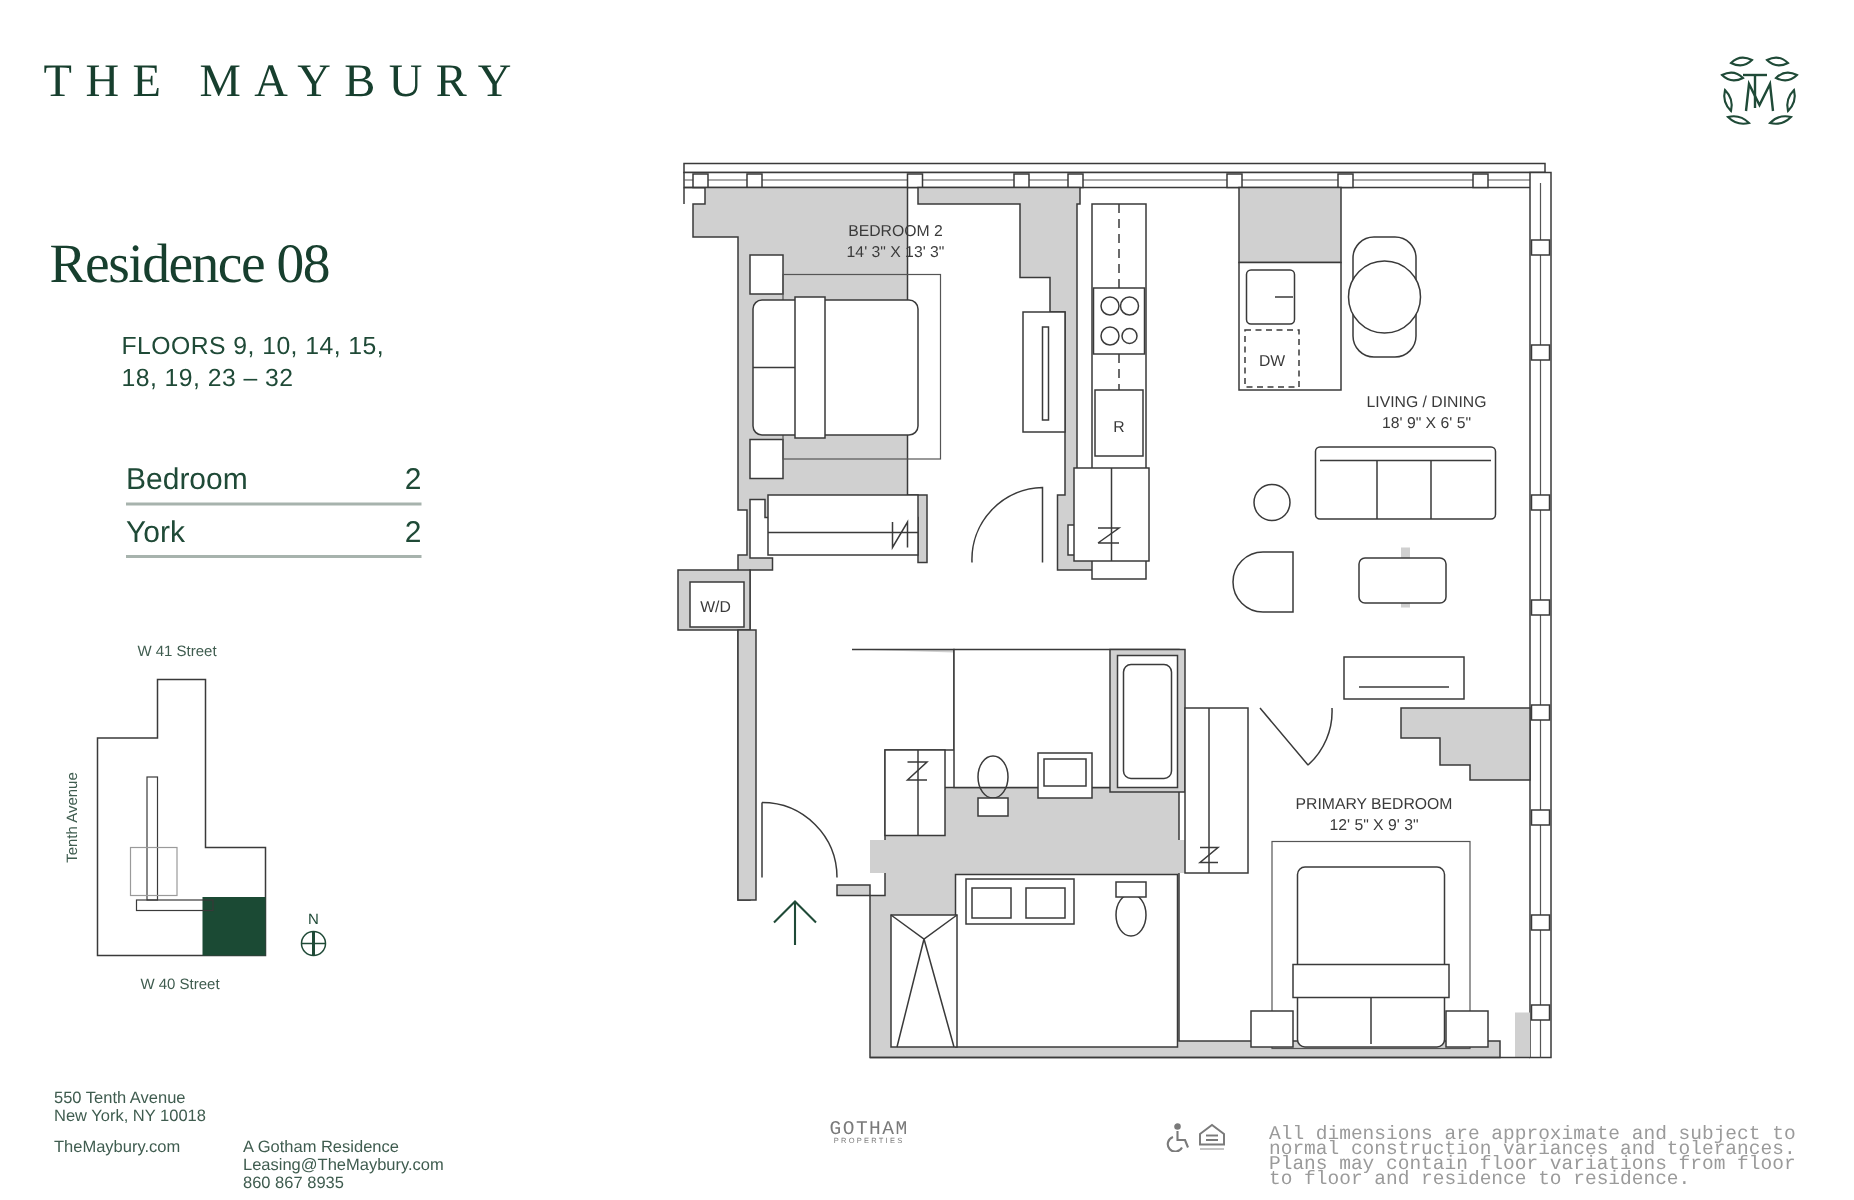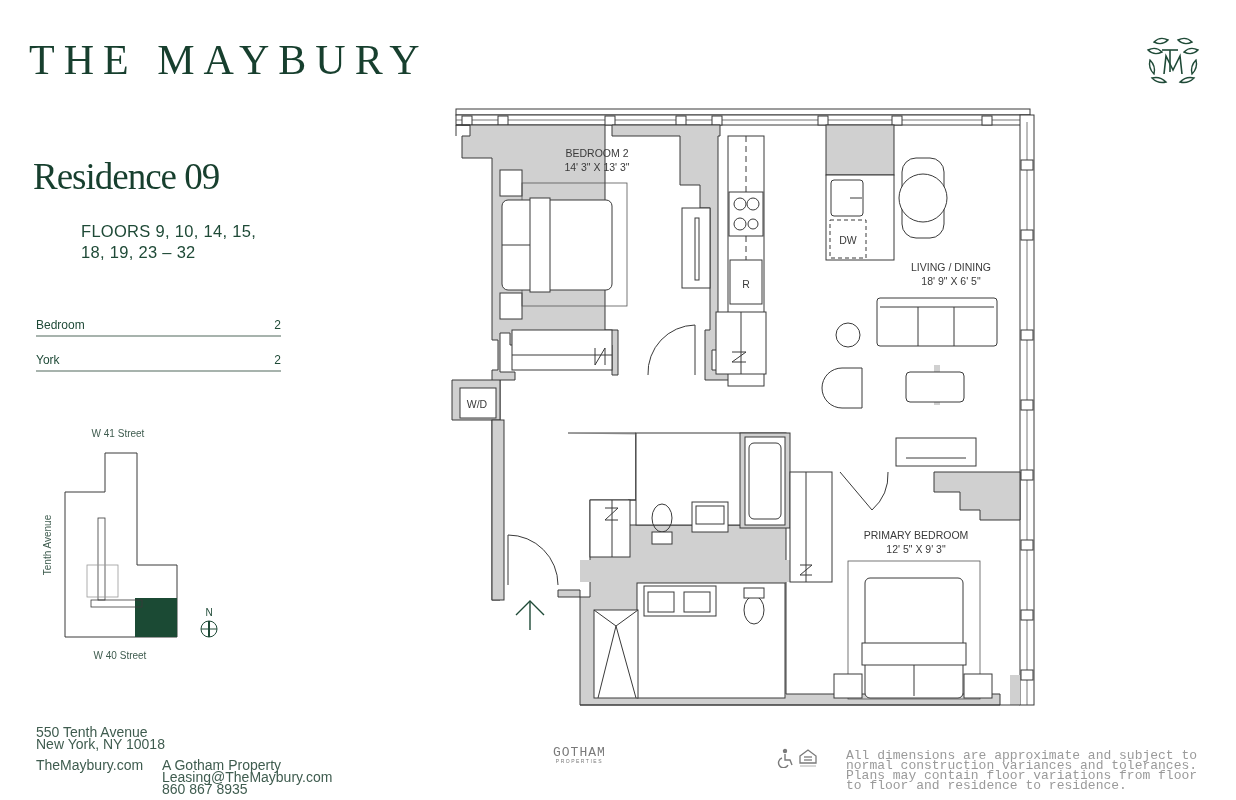--- a/index.html
+++ b/index.html
@@ -1,24 +1,24 @@
 <!DOCTYPE html>
 <html><head>
 <meta charset="utf-8">
 <style>
   html,body{margin:0;padding:0;background:#ffffff;}
   body{width:1236px;height:800px;position:relative;overflow:hidden;font-family:"Liberation Sans","DejaVu Sans",sans-serif;color:#1f4a37;}
-  .brand{position:absolute;left:29px;top:36px;font-family:"Liberation Serif","DejaVu Serif",serif;font-size:42px;letter-spacing:9px;color:#173f2e;font-weight:normal;}
+  .brand{position:absolute;left:29px;top:36px;font-family:"Liberation Serif","DejaVu Serif",serif;font-size:31px;letter-spacing:9px;color:#173f2e;font-weight:normal;}
   .monogram{position:absolute;left:1140px;top:28px;width:66px;height:66px;}
   .res-title{position:absolute;left:33px;top:155px;font-family:"Liberation Serif","DejaVu Serif",serif;font-size:37px;color:#173f2e;letter-spacing:-1px;}
   .floors{position:absolute;left:35px;top:221px;font-size:16.5px;line-height:21px;color:#1f4a37;letter-spacing:0.3px;margin-left:46px;}
   .specs{position:absolute;left:36px;top:305px;width:245px;}
-  .spec-row{display:flex;justify-content:space-between;font-size:12px;color:#1f4a37;height:27px;align-items:flex-end;padding-bottom:3px;border-bottom:2px solid #a7b3ad;margin-bottom:3px;}
+  .spec-row{display:flex;justify-content:space-between;font-size:20px;color:#1f4a37;height:27px;align-items:flex-end;padding-bottom:3px;border-bottom:2px solid #a7b3ad;margin-bottom:3px;margin-left:48px;}
   .keymap{position:absolute;left:30px;top:420px;width:200px;height:250px;}
-  .footer{position:absolute;font-size:14px;color:#3f5c4f;line-height:12px;}
+  .footer{position:absolute;font-size:11px;color:#3f5c4f;line-height:12px;}
   .plan{position:absolute;left:440px;top:100px;width:600px;height:620px;}
   .lbl{font-family:"Liberation Sans","DejaVu Sans",sans-serif;fill:#3a3a3a;font-size:10.5px;}
   .disclaimer{position:absolute;left:846px;top:751px;font-size:13px;color:#9a9a9a;line-height:10px;width:360px;font-family:Liberation Mono, monospace;}
   .gotham{position:absolute;left:553px;top:745px;text-align:center;color:#7a7a7a;}
   .gotham .g1{font-family:Liberation Mono, monospace;font-size:13px;letter-spacing:1px;}
   .gotham .g2{font-size:5px;letter-spacing:1.5px;margin-top:-2px;}
   .access{position:absolute;left:776px;top:748px;width:44px;height:20px;}
 </style>
 </head>
 <body>
@@ -36,21 +36,21 @@
     <path d="M12 50 q6 6 14 4 q-6 -6 -14 -4z"></path>
     <path d="M54 50 q-6 6 -14 4 q6 -6 14 -4z"></path>
   </g>
   <g stroke="#1f4a37" stroke-width="1.6" fill="none">
     <line x1="22" y1="22" x2="38" y2="22"></line>
     <line x1="30" y1="22" x2="30" y2="44"></line>
     <path d="M24 46 L26 28 L33 42 L40 28 L42 46"></path>
   </g>
 </svg>
 
-<div class="res-title">Residence 09</div>
+<div class="res-title">Residence 08</div>
 <div class="floors">
   <div>FLOORS 9, 10, 14, 15,</div>
   <div>18, 19, 23 – 32</div>
 </div>
 <div class="specs">
   <div class="spec-row">
     <span>Bedroom</span>
     <span>2</span>
   </div>
   <div class="spec-row">
@@ -226,21 +226,21 @@
 
 <div class="footer" style="left:36px;top:726px;">
   <div>550 Tenth Avenue</div>
   <div>New York, NY 10018</div>
 </div>
 <div class="footer" style="left:36px;top:759px;">TheMaybury.com</div>
 <div class="footer" style="left:162px;top:726px;margin-top:45px;">
   <div>Leasing@TheMaybury.com</div>
   <div>860 867 8935</div>
 </div>
-<div class="footer" style="left:162px;top:759px;">A Gotham Property</div>
+<div class="footer" style="left:162px;top:759px;">A Gotham Residence</div>
 
 <div class="gotham">
   <div class="g1">GOTHAM</div>
   <div class="g2">PROPERTIES</div>
 </div>
 
 <svg class="access" viewBox="0 0 44 20">
   <g fill="none" stroke="#7a7a7a" stroke-width="1.4">
     <circle cx="9" cy="3" r="1.5" fill="#7a7a7a"></circle>
     <path d="M9 6 L9 12 L14 12 L16 17"></path>

